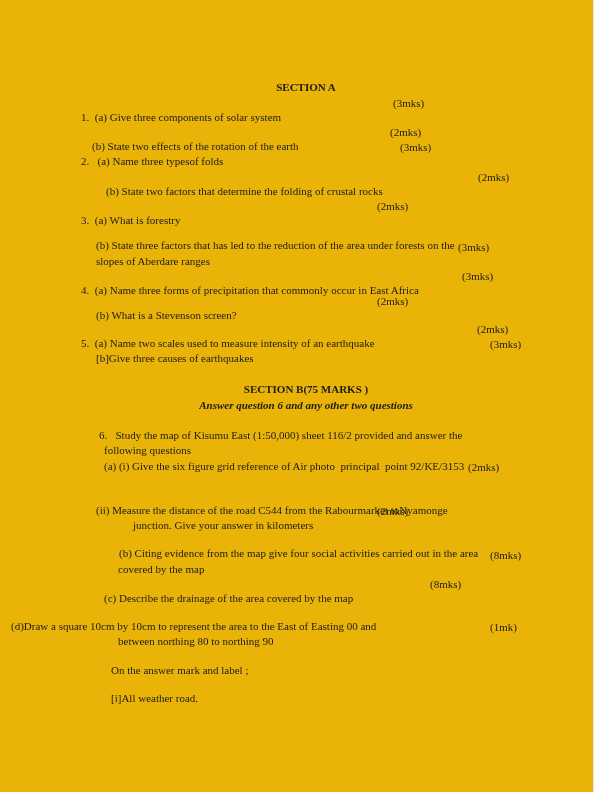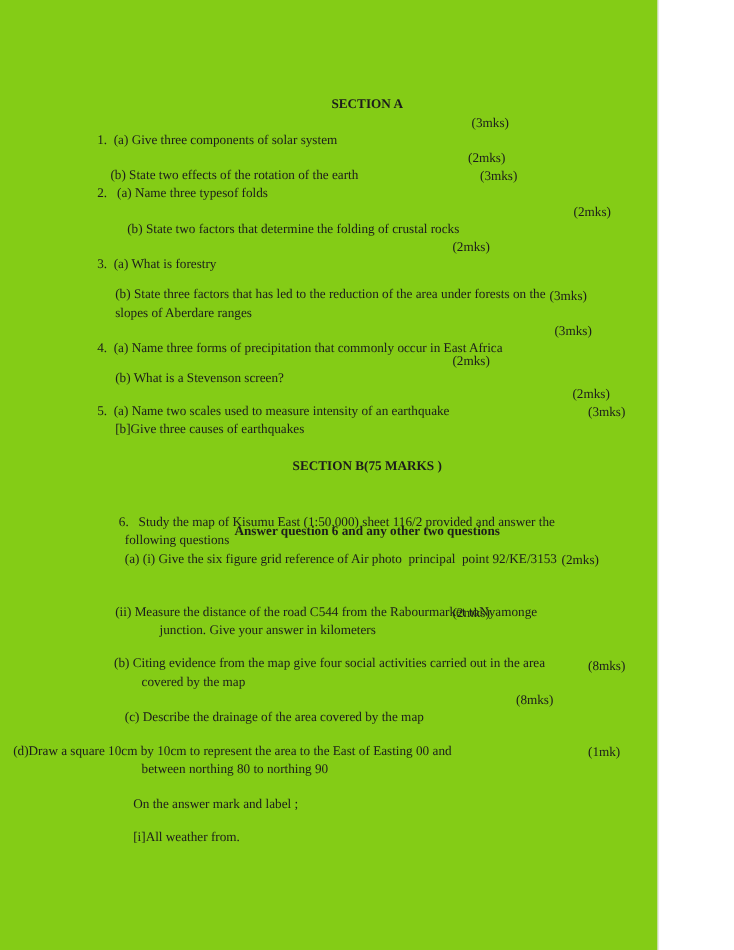--- a/index.html
+++ b/index.html
@@ -2,23 +2,23 @@
 <html><head>
 <meta charset="utf-8">
 <style>
   html, body {
     margin: 0;
     padding: 0;
     background: #ffffff;
   }
   .page {
     position: relative;
-    width: 548px;
+    width: 593px;
     height: 792px;
-    background: #84cc16;
+    background: #eab308;
     font-family: "Liberation Serif", serif;
     font-size: 11px;
     color: #1c1c1c;
     outline: 1px solid #e3e3e3;
     overflow: hidden;
   }
   .line {
     position: absolute;
     left: 0;
     width: 612px;
@@ -32,21 +32,21 @@
     white-space: pre;
   }
   .center {
     text-align: center;
   }
   .bold {
     font-weight: bold;
   }
   .bolditalic {
     font-weight: bold;
-    margin-top: 38px;
+    font-style: italic;
   }
 </style>
 </head>
 <body>
 
 <div class="page">
 
   <div class="line center bold" style="top:80px">SECTION A</div>
 
   <div class="line" style="top:96px; padding-left:70px">
@@ -120,21 +120,21 @@
   </div>
 
   <div class="line" style="top:489px; padding-left:85px">
     <span>(ii) Measure the distance of the road C544 from the Rabourmarket toNyamonge</span>
   </div>
   <div class="line" style="top:504px; padding-left:122px">
     <span>junction. Give your answer in kilometers</span>
     <span class="marks" style="left:377px">(2mks)</span>
   </div>
 
-  <div class="line" style="top:532px; padding-left:84px">
+  <div class="line" style="top:532px; padding-left:108px">
     <span>(b) Citing evidence from the map give four social activities carried out in the area</span>
   </div>
   <div class="line" style="top:548px; padding-left:107px">
     <span>covered by the map</span>
     <span class="marks" style="left:490px">(8mks)</span>
   </div>
 
   <div class="line" style="top:577px; padding-left:93px">
     <span>(c) Describe the drainage of the area covered by the map</span>
     <span class="marks" style="left:430px">(8mks)</span>
@@ -146,16 +146,16 @@
   <div class="line" style="top:620px; padding-left:107px">
     <span>between northing 80 to northing 90</span>
     <span class="marks" style="left:490px">(1mk)</span>
   </div>
 
   <div class="line" style="top:649px; padding-left:100px">
     <span>On the answer mark and label ;</span>
   </div>
 
   <div class="line" style="top:677px; padding-left:100px">
-    <span>[i]All weather from.</span>
+    <span>[i]All weather road.</span>
   </div>
 
 </div>
 
 </body></html>

